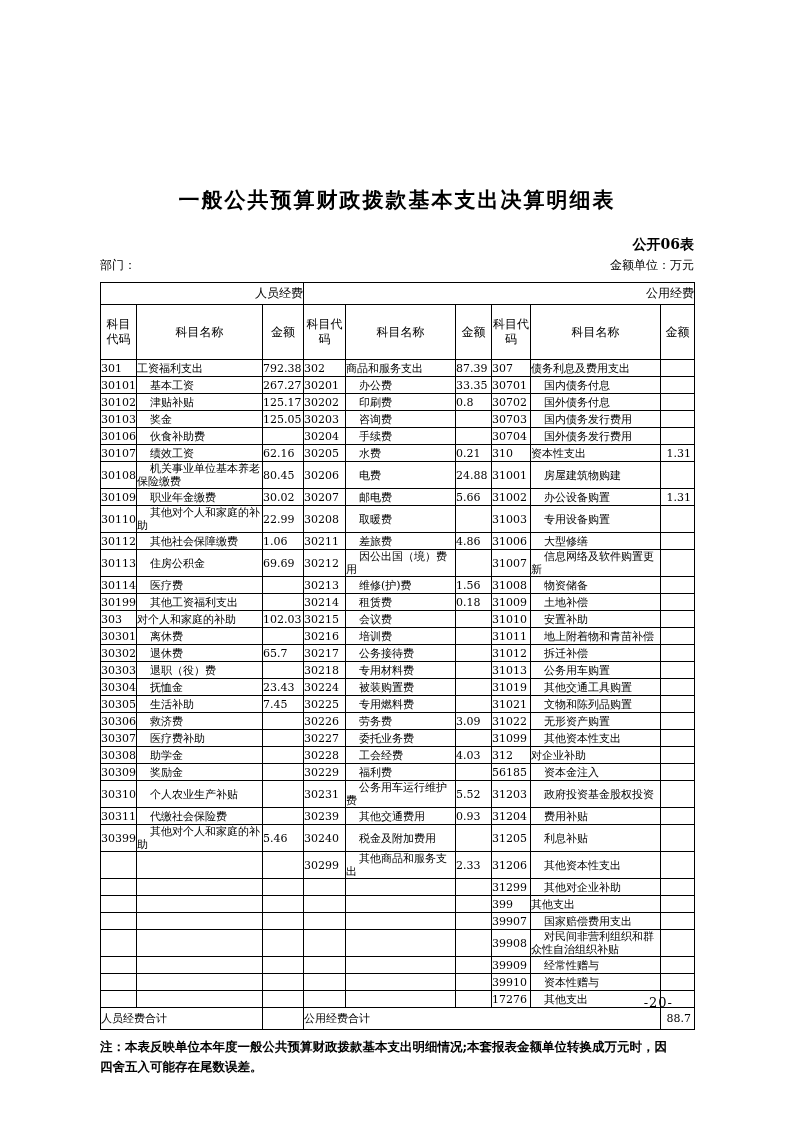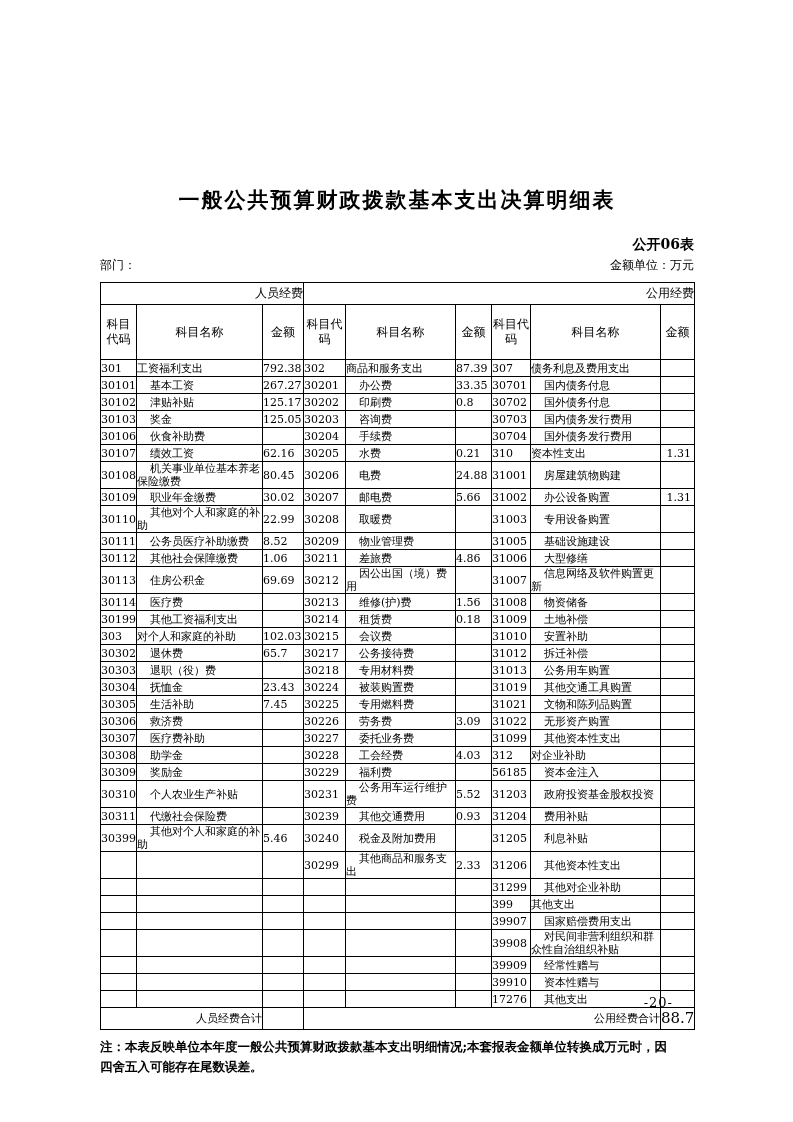--- a/index.html
+++ b/index.html
@@ -52,22 +52,22 @@
   }
   tr.group-row th{height:21px;font-size:12px;text-align:right;}
   tr.colhead-row th{height:54px;font-size:12px;text-align:center;line-height:15px;}
   tbody td{height:16px;}
   td.code{padding-left:2px;text-align:left;}
   td.name{padding-left:2px;text-align:left;}
   td.name.sub{text-indent:13px;}
   td.amount{padding-left:2px;text-align:left;}
   td.amount.last{text-align:right;padding-right:3px;}
   tfoot td{height:21px;font-size:12px;}
-  tfoot td.total-label{text-align:right;margin-left:48px;}
-  tfoot td.amount{font-size:15px;}
+  tfoot td.total-label{text-align:left;margin-left:48px;}
+  tfoot td.amount{font-size:11px;}
   .note{
     font-size:12.5px;
     line-height:20px;
     margin-top:7px;
     font-weight:bold;
   }
   .note div{white-space:nowrap;}
   .page-number{
     position:absolute;
     right:120px;
@@ -214,31 +214,20 @@
             <td class="name sub">其他对个人和家庭的补助</td>
             <td class="amount">22.99</td>
             <td class="code">30208</td>
             <td class="name sub">取暖费</td>
             <td class="amount"></td>
             <td class="code">31003</td>
             <td class="name sub">专用设备购置</td>
             <td class="amount last"></td>
           </tr>
           <tr>
-            <td class="code">30111</td>
-            <td class="name sub">公务员医疗补助缴费</td>
-            <td class="amount">8.52</td>
-            <td class="code">30209</td>
-            <td class="name sub">物业管理费</td>
-            <td class="amount"></td>
-            <td class="code">31005</td>
-            <td class="name sub">基础设施建设</td>
-            <td class="amount last"></td>
-          </tr>
-          <tr>
             <td class="code">30112</td>
             <td class="name sub">其他社会保障缴费</td>
             <td class="amount">1.06</td>
             <td class="code">30211</td>
             <td class="name sub">差旅费</td>
             <td class="amount">4.86</td>
             <td class="code">31006</td>
             <td class="name sub">大型修缮</td>
             <td class="amount last"></td>
           </tr>
@@ -277,20 +266,31 @@
           </tr>
           <tr>
             <td class="code">303</td>
             <td class="name">对个人和家庭的补助</td>
             <td class="amount">102.03</td>
             <td class="code">30215</td>
             <td class="name sub">会议费</td>
             <td class="amount"></td>
             <td class="code">31010</td>
             <td class="name sub">安置补助</td>
+            <td class="amount last"></td>
+          </tr>
+          <tr>
+            <td class="code">30301</td>
+            <td class="name sub">离休费</td>
+            <td class="amount"></td>
+            <td class="code">30216</td>
+            <td class="name sub">培训费</td>
+            <td class="amount"></td>
+            <td class="code">31011</td>
+            <td class="name sub">地上附着物和青苗补偿</td>
             <td class="amount last"></td>
           </tr>
           <tr>
             <td class="code">30302</td>
             <td class="name sub">退休费</td>
             <td class="amount">65.7</td>
             <td class="code">30217</td>
             <td class="name sub">公务接待费</td>
             <td class="amount"></td>
             <td class="code">31012</td>

